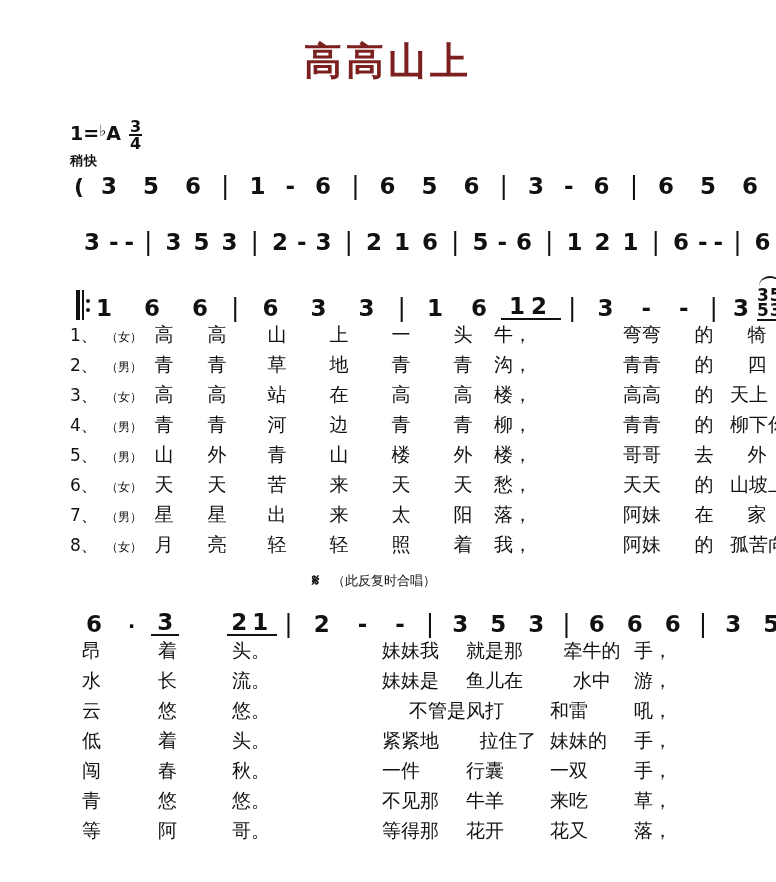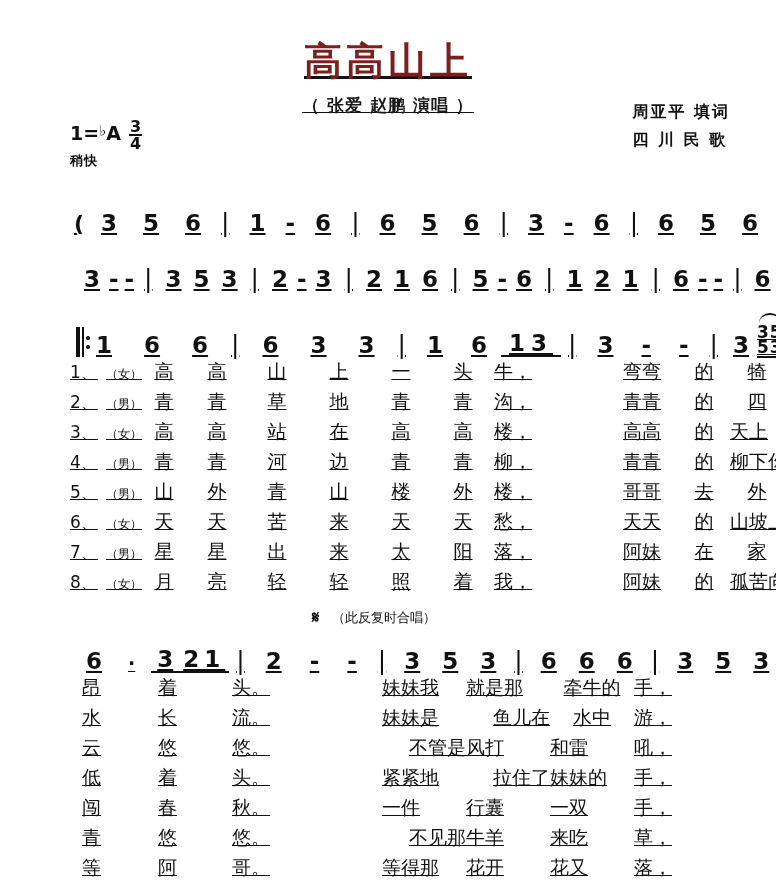--- a/index.html
+++ b/index.html
@@ -15,21 +15,20 @@
     position: relative;
     overflow: hidden;
   }
 
   .sheet {
     position: relative;
     width: 776px;
     height: 882px;
     box-sizing: border-box;
     padding: 0 36px;
-    text-decoration: underline;
   }
 
   
   .title {
     text-align: center;
     font-family: "DejaVu Sans", "Liberation Sans", sans-serif;
     font-size: 38px;
     font-weight: bold;
     color: #7b1f1f;
     letter-spacing: 4px;
@@ -205,26 +204,21 @@
     top: 2px;
     font-size: 13px;
   }
 </style>
 </head>
 <body>
 
 <div class="sheet">
 
   <div class="title">高高山上</div>
-  <div class="subtitle">（ 张爱  赵鹏  演唱 ）</div>
-
-  <div class="credits">
-    <div>周亚平 填词</div>
-    <div>四 川 民 歌</div>
-  </div>
+
 
   <div class="keyblock">
     <span class="keytext">1=</span>
       <span class="flat">♭</span>
       <span class="keytext">A</span>
     <span class="meter">
       <span class="num">3</span>
       <span class="den">4</span>
     </span>
   </div>
@@ -298,21 +292,21 @@
     <span class="tok" style="padding:0 16px;">1</span>
     <span class="tok" style="padding:0 16px;">6</span>
     <span class="tok" style="padding:0 16px;">6</span>
     <span class="tok bar">|</span>
     <span class="tok" style="padding:0 16px;">6</span>
     <span class="tok" style="padding:0 16px;">3</span>
     <span class="tok" style="padding:0 16px;">3</span>
     <span class="tok bar">|</span>
     <span class="tok" style="padding:0 14px;">1</span>
     <span class="tok" style="padding:0 14px;">6</span>
-    <span class="tok beam" style="padding:0 8px;letter-spacing:6px;">13</span>
+    <span class="tok beam" style="padding:0 8px;letter-spacing:6px;">12</span>
     <span class="tok bar">|</span>
     <span class="tok" style="padding:0 14px;">3</span>
     <span class="tok" style="padding:0 14px;">-</span>
     <span class="tok" style="padding:0 14px;">-</span>
     <span class="tok bar">|</span>
     <span class="tok" style="padding:0 8px;">3</span>
     <span class="stack">
         <i class="slur sm" style="left:50%;top:-12px;"></i>
       <span class="up">35</span>
       <span class="dn">53</span>
@@ -441,21 +435,21 @@
 
   <div class="segno-row">
     <span class="segno">𝄋</span>
     <span class="note">（此反复时合唱）</span>
   </div>
 
   <div class="staff" style="margin-top:0px; padding-left:40px;">
     <span class="tok" style="padding:0 10px;">6</span>
     <span class="tok" style="padding:0 16px;font-size:19px;">·</span>
     <span class="tok beam" style="padding:0 6px;">3</span>
-    <span class="tok beam" style="padding:0 4px;letter-spacing:5px;">21</span>
+    <span class="tok beam" style="padding:0 4px;letter-spacing:5px;margin-left:48px;">21</span>
     <span class="tok bar">|</span>
     <span class="tok" style="padding:0 14px;">2</span>
     <span class="tok" style="padding:0 14px;">-</span>
     <span class="tok" style="padding:0 14px;">-</span>
     <span class="tok bar">|</span>
     <span class="tok" style="padding:0 11px;">3</span>
     <span class="tok" style="padding:0 11px;">5</span>
     <span class="tok" style="padding:0 11px;">3</span>
     <span class="tok bar">|</span>
     <span class="tok" style="padding:0 11px;">6</span>
@@ -476,56 +470,56 @@
       <span class="cell" style="width:84px;text-align:left">妹妹我</span>
       <span class="cell" style="width:84px;text-align:left">就是那</span>
       <span class="cell" style="width:84px;text-align:center">牵牛的</span>
       <span class="cell" style="width:70px;text-align:left">手，</span>
     </div>
     <div class="lyricline">
       <span class="cell" style="width:76px;text-align:left">水</span>
       <span class="cell" style="width:74px;text-align:left">长</span>
       <span class="cell" style="width:150px;text-align:left">流。</span>
       <span class="cell" style="width:84px;text-align:left">妹妹是</span>
-      <span class="cell" style="width:84px;text-align:right">鱼儿在</span>
+      <span class="cell" style="width:84px;text-align:left">鱼儿在</span>
       <span class="cell" style="width:84px;text-align:center">水中</span>
       <span class="cell" style="width:70px;text-align:left">游，</span>
     </div>
     <div class="lyricline">
       <span class="cell" style="width:76px;text-align:left">云</span>
       <span class="cell" style="width:74px;text-align:left">悠</span>
       <span class="cell" style="width:150px;text-align:left">悠。</span>
       <span class="cell" style="width:84px;text-align:right">不管是</span>
       <span class="cell" style="width:84px;text-align:left">风打</span>
       <span class="cell" style="width:84px;text-align:left">和雷</span>
       <span class="cell" style="width:70px;text-align:left">吼，</span>
     </div>
     <div class="lyricline">
       <span class="cell" style="width:76px;text-align:left">低</span>
       <span class="cell" style="width:74px;text-align:left">着</span>
       <span class="cell" style="width:150px;text-align:left">头。</span>
       <span class="cell" style="width:84px;text-align:left">紧紧地</span>
-      <span class="cell" style="width:84px;text-align:right">拉住了</span>
+      <span class="cell" style="width:84px;text-align:center">拉住了</span>
       <span class="cell" style="width:84px;text-align:left">妹妹的</span>
       <span class="cell" style="width:70px;text-align:left">手，</span>
     </div>
     <div class="lyricline">
       <span class="cell" style="width:76px;text-align:left">闯</span>
       <span class="cell" style="width:74px;text-align:left">春</span>
       <span class="cell" style="width:150px;text-align:left">秋。</span>
       <span class="cell" style="width:84px;text-align:left">一件</span>
       <span class="cell" style="width:84px;text-align:left">行囊</span>
       <span class="cell" style="width:84px;text-align:left">一双</span>
       <span class="cell" style="width:70px;text-align:left">手，</span>
     </div>
     <div class="lyricline">
       <span class="cell" style="width:76px;text-align:left">青</span>
       <span class="cell" style="width:74px;text-align:left">悠</span>
       <span class="cell" style="width:150px;text-align:left">悠。</span>
-      <span class="cell" style="width:84px;text-align:right">不见那</span>
+      <span class="cell" style="width:84px;text-align:left">不见那</span>
       <span class="cell" style="width:84px;text-align:left">牛羊</span>
       <span class="cell" style="width:84px;text-align:left">来吃</span>
       <span class="cell" style="width:70px;text-align:left">草，</span>
     </div>
     <div class="lyricline">
       <span class="cell" style="width:76px;text-align:left">等</span>
       <span class="cell" style="width:74px;text-align:left">阿</span>
       <span class="cell" style="width:150px;text-align:left">哥。</span>
       <span class="cell" style="width:84px;text-align:left">等得那</span>
       <span class="cell" style="width:84px;text-align:left">花开</span>

